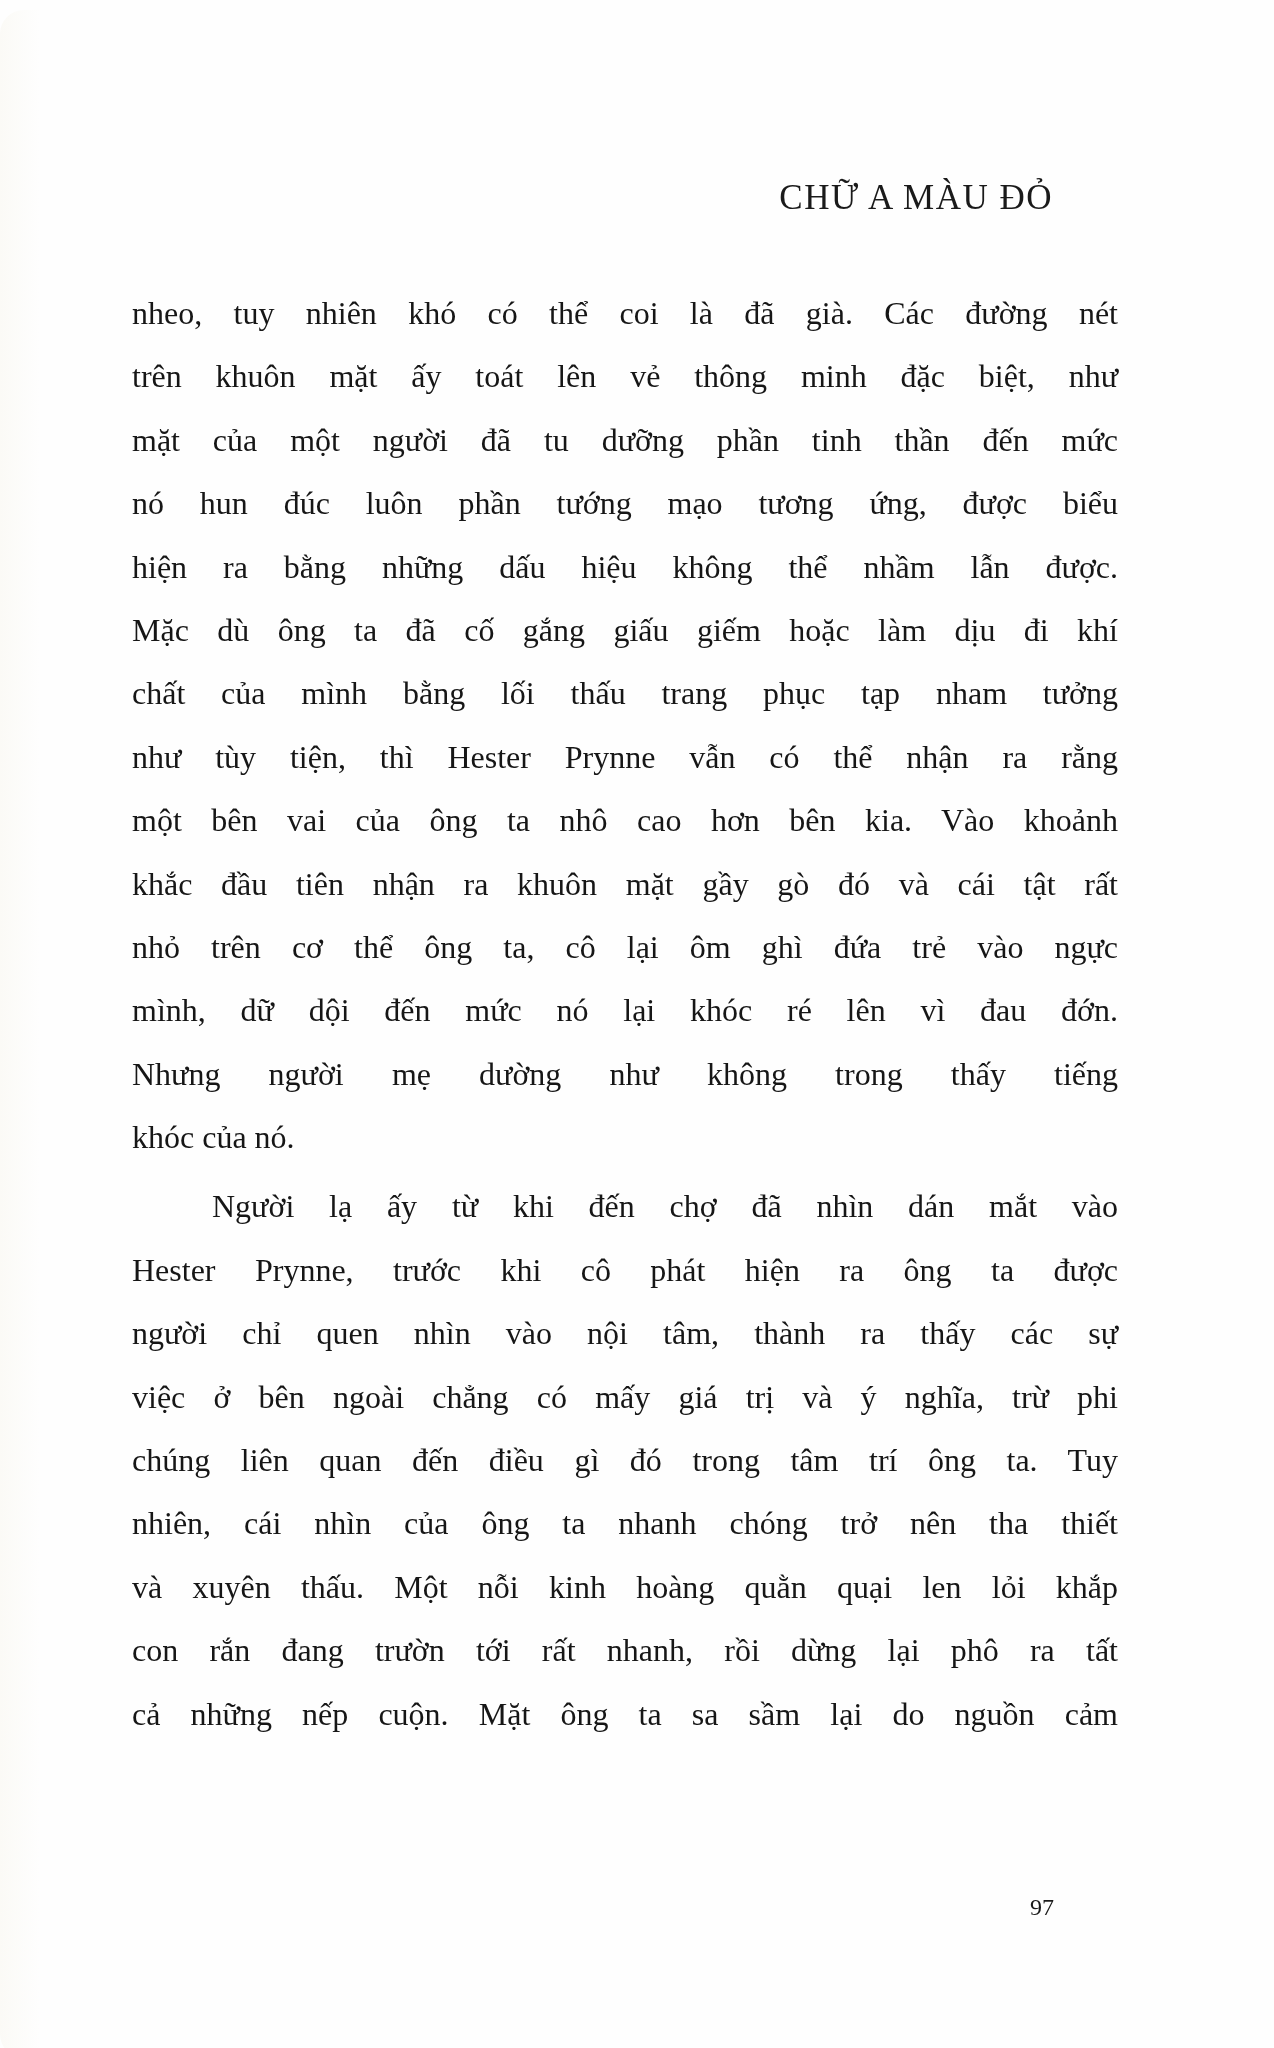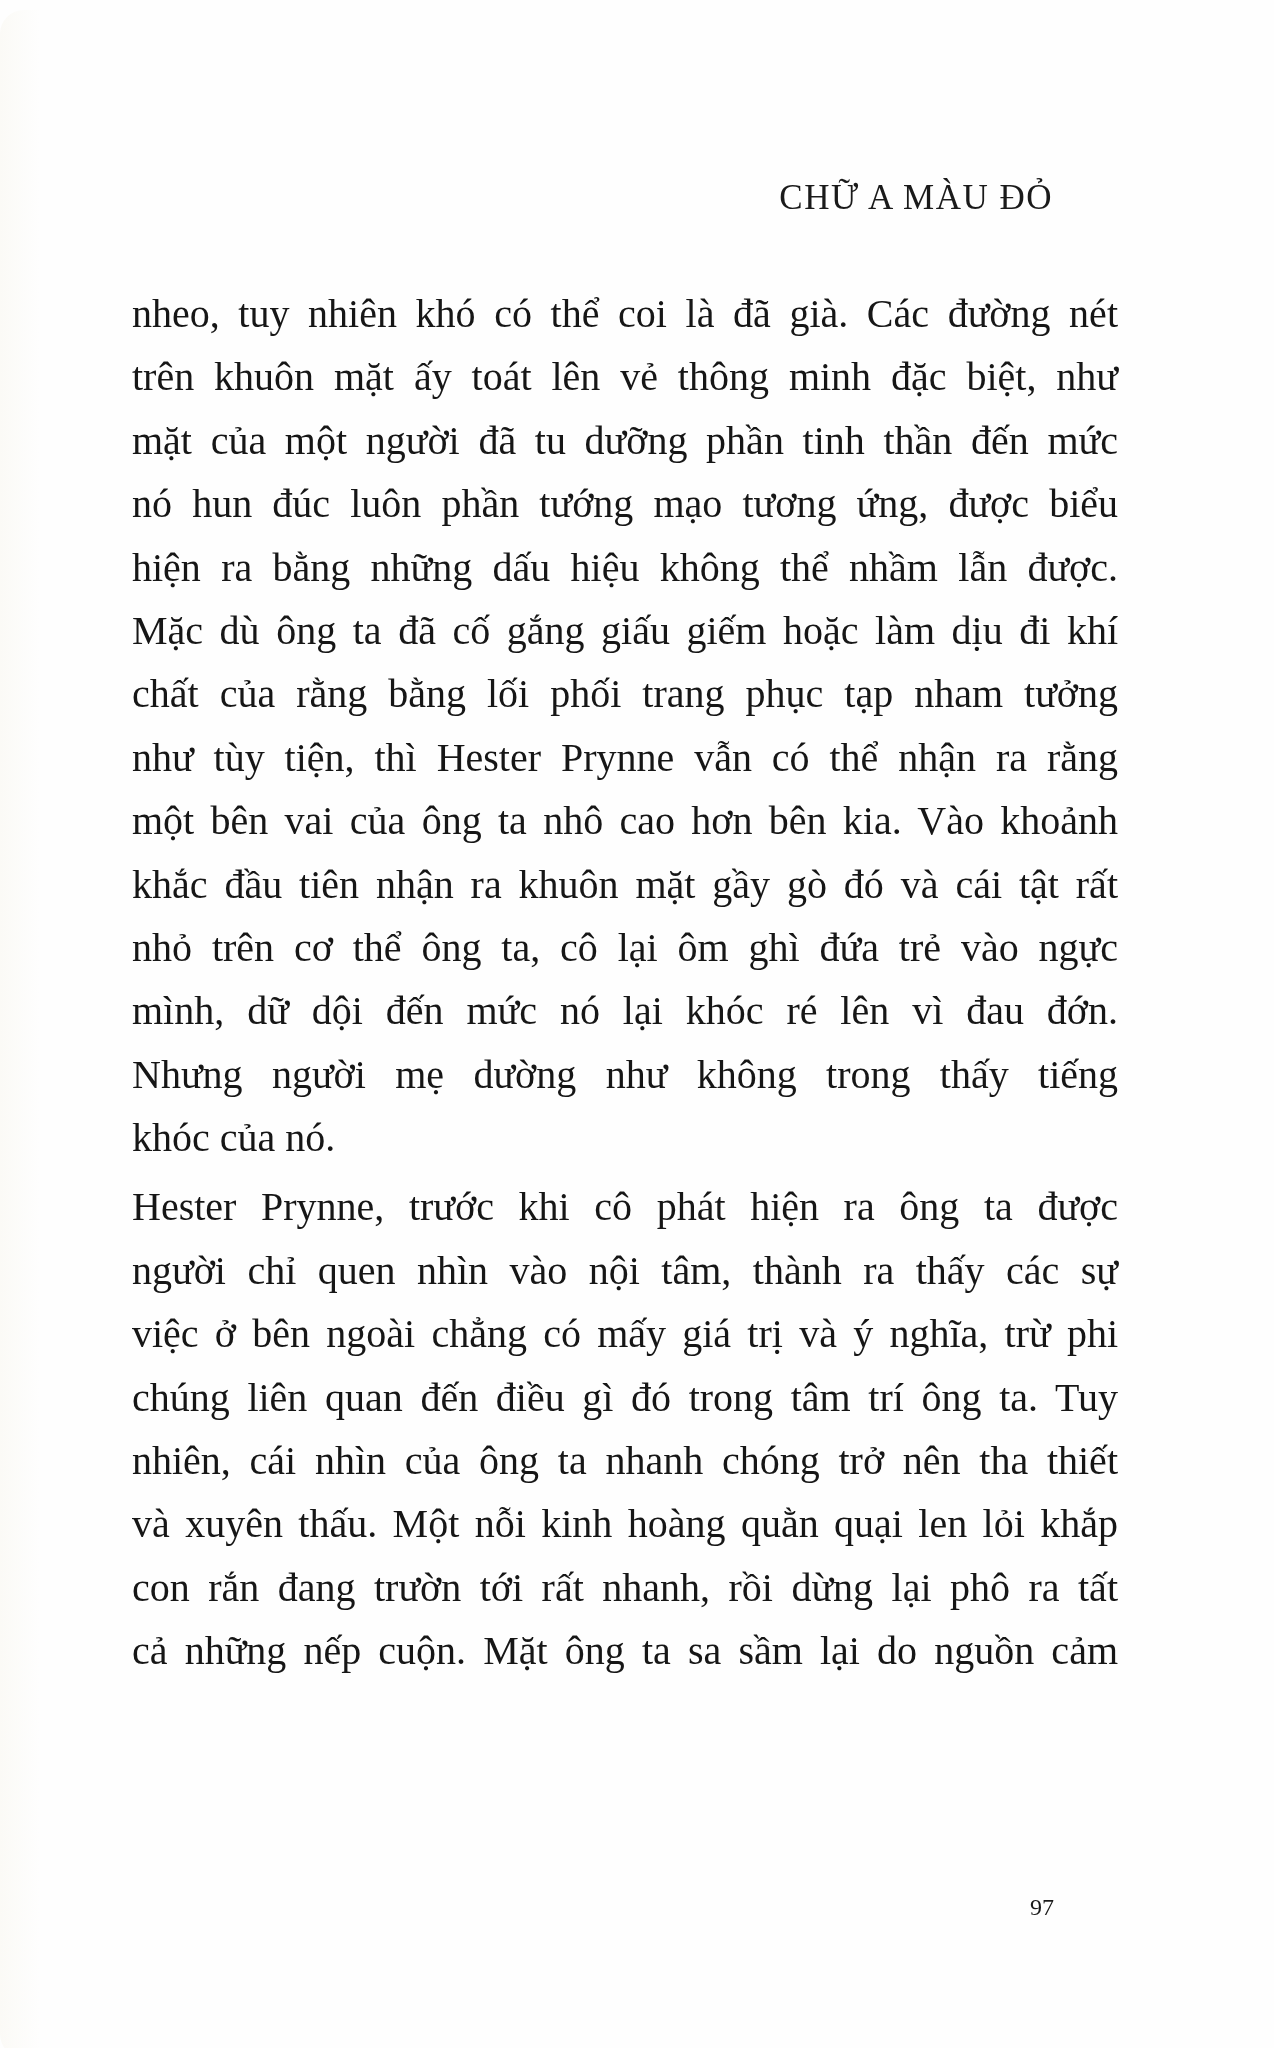--- a/index.html
+++ b/index.html
@@ -35,21 +35,21 @@
     .body-text {
       position: absolute;
       left: 132px;
       top: 272px;
       width: 986px;
     }
     .line {
       display: block;
       height: 63.4px;
       line-height: 63.4px;
-      font-size: 40px;
+      font-size: 32px;
       white-space: nowrap;
       text-align: justify;
       text-align-last: justify;
       color: #161616;
     }
     .line.last {
       text-align-last: left;
     }
     .line.indent {
       padding-left: 80px;
@@ -75,33 +75,34 @@
 
   <div class="body-text">
 
     <div class="paragraph">
       <span class="line">nheo, tuy nhiên khó có thể coi là đã già. Các đường nét</span>
       <span class="line">trên khuôn mặt ấy toát lên vẻ thông minh đặc biệt, như</span>
       <span class="line">mặt của một người đã tu dưỡng phần tinh thần đến mức</span>
       <span class="line">nó hun đúc luôn phần tướng mạo tương ứng, được biểu</span>
       <span class="line">hiện ra bằng những dấu hiệu không thể nhầm lẫn được.</span>
       <span class="line">Mặc dù ông ta đã cố gắng giấu giếm hoặc làm dịu đi khí</span>
-      <span class="line">chất của rằng bằng lối phối trang phục tạp nham tưởng</span>
+      <span class="line">chất của mình bằng lối thấu trang phục tạp nham tưởng</span>
       <span class="line">như tùy tiện, thì Hester Prynne vẫn có thể nhận ra rằng</span>
       <span class="line">một bên vai của ông ta nhô cao hơn bên kia. Vào khoảnh</span>
       <span class="line">khắc đầu tiên nhận ra khuôn mặt gầy gò đó và cái tật rất</span>
       <span class="line">nhỏ trên cơ thể ông ta, cô lại ôm ghì đứa trẻ vào ngực</span>
       <span class="line">mình, dữ dội đến mức nó lại khóc ré lên vì đau đớn.</span>
       <span class="line">Nhưng người mẹ dường như không trong thấy tiếng</span>
       <span class="line last">khóc của nó.</span>
     </div>
 
     <div class="para-gap"></div>
 
     <div class="paragraph">
+      <span class="line indent">Người lạ ấy từ khi đến chợ đã nhìn dán mắt vào</span>
       <span class="line">Hester Prynne, trước khi cô phát hiện ra ông ta được</span>
       <span class="line">người chỉ quen nhìn vào nội tâm, thành ra thấy các sự</span>
       <span class="line">việc ở bên ngoài chẳng có mấy giá trị và ý nghĩa, trừ phi</span>
       <span class="line">chúng liên quan đến điều gì đó trong tâm trí ông ta. Tuy</span>
       <span class="line">nhiên, cái nhìn của ông ta nhanh chóng trở nên tha thiết</span>
       <span class="line">và xuyên thấu. Một nỗi kinh hoàng quằn quại len lỏi khắp</span>
       <span class="line">con rắn đang trườn tới rất nhanh, rồi dừng lại phô ra tất</span>
       <span class="line">cả những nếp cuộn. Mặt ông ta sa sầm lại do nguồn cảm</span>
     </div>
 

